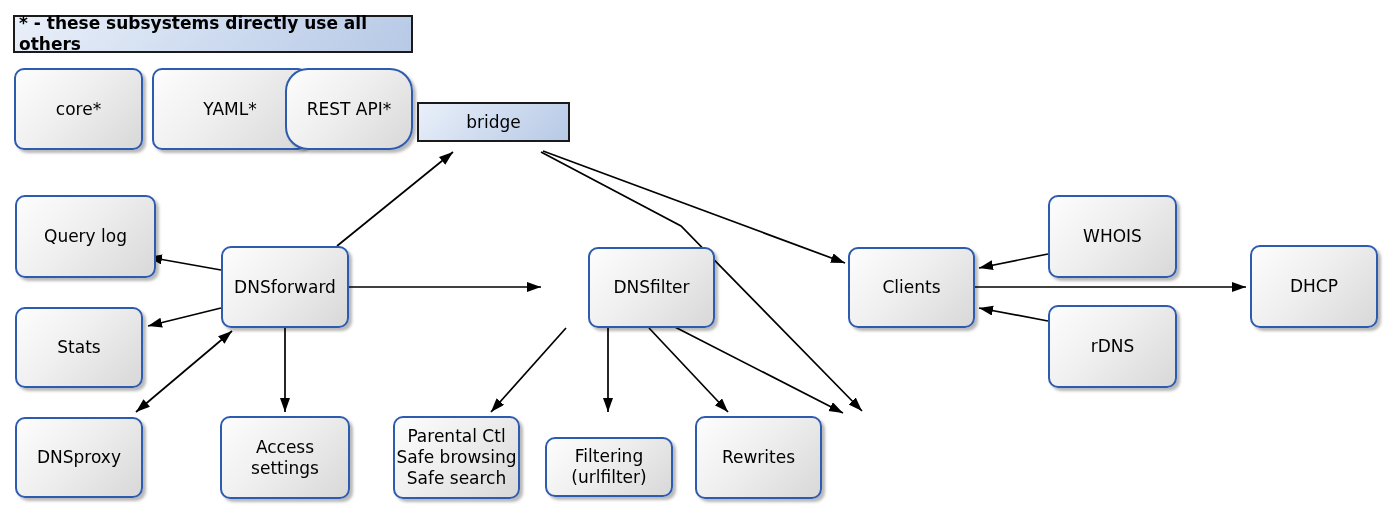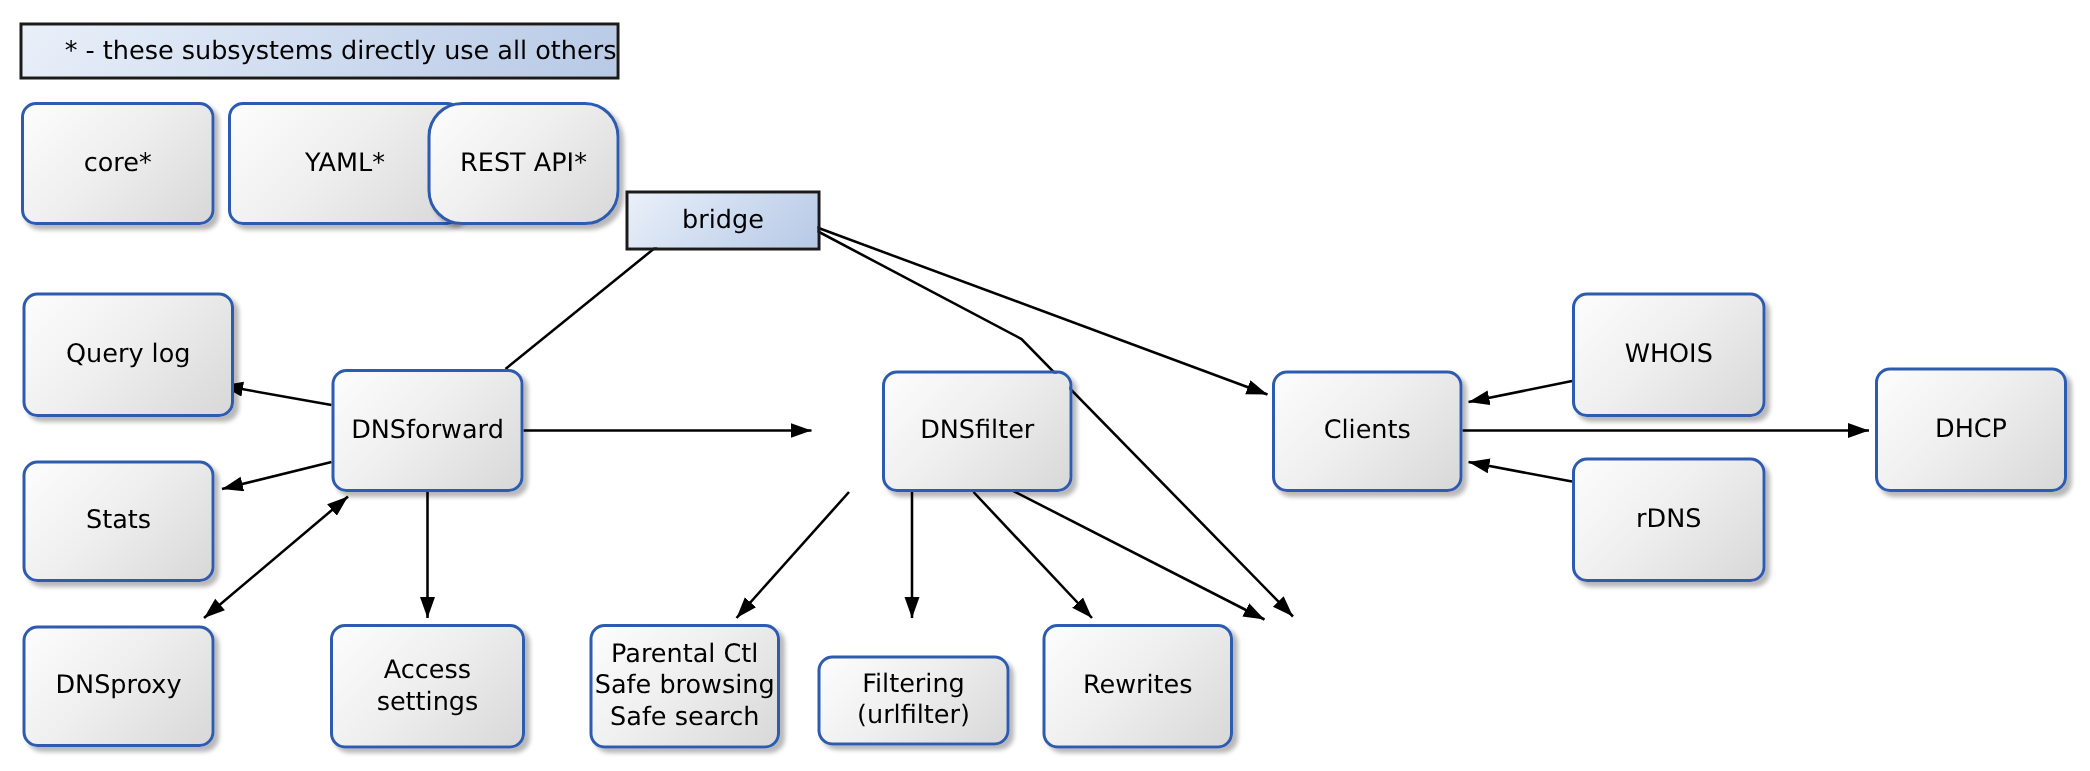--- a/index.html
+++ b/index.html
@@ -44,21 +44,21 @@
     border: 2px solid var(--banner_border, #1a1a1a);
     background: linear-gradient(135deg,
       var(--blue_fill_light, #eaf0f9) 0%,
       #cfdcf0 50%,
       var(--blue_fill_dark, #b7c9e6) 100%);
     display: flex;
     align-items: center;
     justify-content: center;
     text-align: center;
   }
-  .banner.left-align { justify-content: flex-end; padding-left: 4px; text-align: left; }
+  .banner.left-align { justify-content: flex-end; padding-left: 4px; text-align: left; font-weight: bold; }
   .lbl { white-space: pre-line; line-height: 1.22; }
 </style>
 </head>
 <body>
 
 <div id="canvas">
 
   <svg id="edge-layer" viewBox="0 0 1393 514" xmlns="http://www.w3.org/2000/svg">
     <defs>
       <marker id="ah-end" markerUnits="userSpaceOnUse" markerWidth="16" markerHeight="12" refX="14" refY="5" orient="auto">
@@ -92,21 +92,21 @@
   <div class="node" style="left:14px; top:68px; width:129px; height:82px;">
     <span class="lbl">core*</span>
   </div>
   <div class="node" style="left:152px; top:68px; width:156px; height:82px;">
     <span class="lbl">YAML*</span>
   </div>
   <div class="node" style="left:285px; top:68px; width:128px; height:82px;border-radius:23px;">
     <span class="lbl">REST API*</span>
   </div>
 
-  <div class="banner" style="left:417px; top:127px; width:130px; height:40px;">
+  <div class="banner" style="left:417px; top:102px; width:153px; height:40px;">
     <span class="lbl">bridge</span>
   </div>
 
   <div class="node" style="left:15px; top:195px; width:141px; height:83px;">
     <span class="lbl">Query log</span>
   </div>
   <div class="node" style="left:15px; top:307px; width:128px; height:81px;">
     <span class="lbl">Stats</span>
   </div>
   <div class="node" style="left:15px; top:417px; width:128px; height:81px;">

